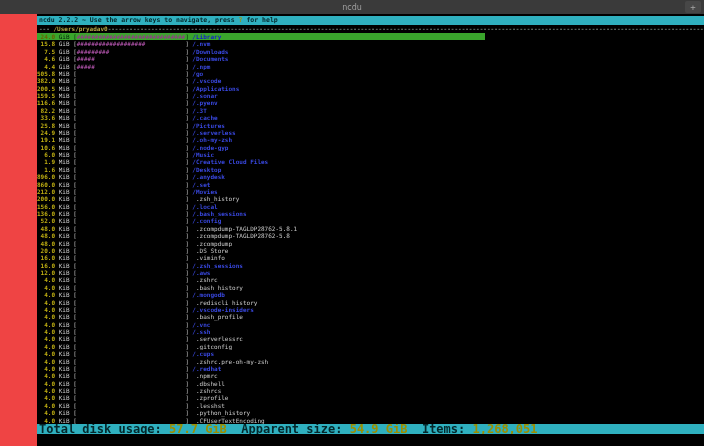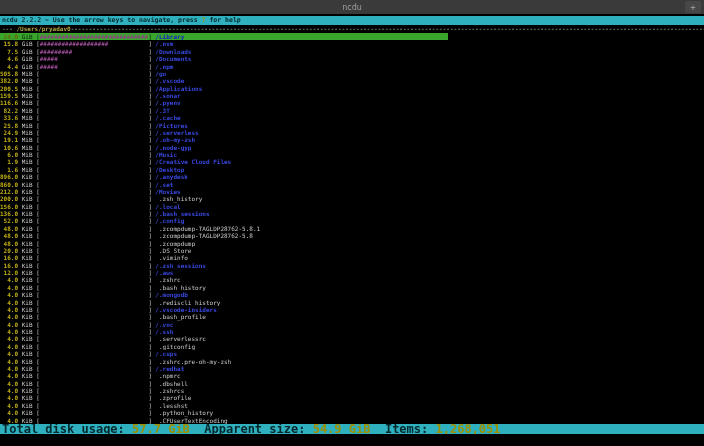--- a/index.html
+++ b/index.html
@@ -3,21 +3,21 @@
 <meta charset="utf-8">
 <style>
   html,body{margin:0;padding:0;background:#1e1e1e;}
   .window{width:704px;height:446px;background:#ef4444;overflow:hidden;position:relative;
           font-family:"DejaVu Sans Mono",monospace;}
   .titlebar{height:14px;background:#3a3a3a;position:relative;display:flex;
             align-items:center;justify-content:center;}
   .titlebar .wtitle{color:#9f9f9f;font-size:8px;font-family:"DejaVu Sans",sans-serif;}
   .newtab{position:absolute;right:3px;top:1px;width:16px;height:12px;background:#474747;
           color:#a5a5a5;font-size:9px;line-height:12px;text-align:center;border-radius:2px;}
-  .term{height:432px;background:#000;overflow:hidden;}
+  .term{height:432px;background:#000;overflow:hidden;margin-left:37px;}
   .msgbar{margin-top:2px;height:9px;line-height:9px;background:#2fb0bf;color:#04282c;
           font-size:6.5px;font-weight:bold;padding-left:2px;white-space:pre;overflow:hidden;}
   .msgbar .hkey{color:#a88f00;}
   .pathline{height:8px;line-height:8px;font-size:6px;font-weight:bold;padding-left:2px;
             white-space:pre;overflow:hidden;color:#76837a;}
   .pathline .ppath{color:#b5a642;}
   .list{overflow:hidden;}
   .trow{white-space:pre;height:7.38px;line-height:7.4px;font-size:6px;overflow:hidden;}
   .c-size{color:#bfae12;font-weight:bold;}
   .c-unit{color:#c9c9c9;}

